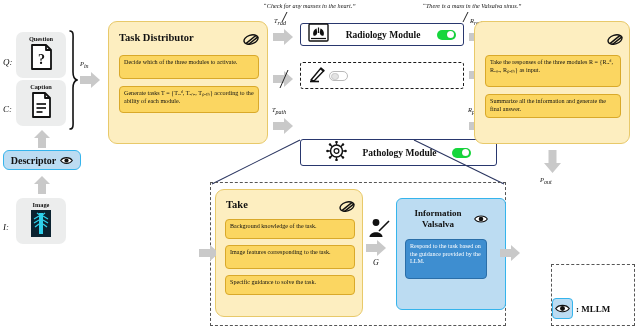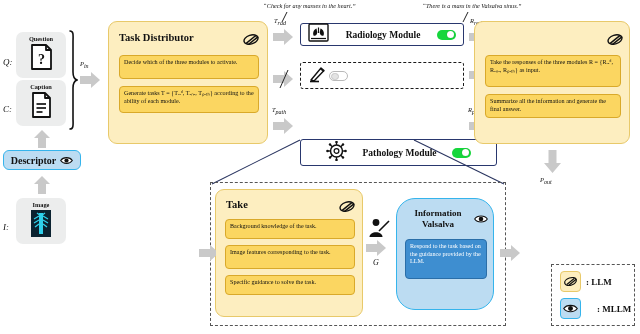--- a/index.html
+++ b/index.html
@@ -337,52 +337,42 @@
     <line x1="11" y1="13" x2="21" y2="3" stroke="#111" stroke-width="1.6"></line>
   </svg>
 </div>
 <div class="abs arrow" style="left:366px;top:240px;">
   <svg width="24" height="17">
       <use href="#fatarrow"></use>
     </svg>
 </div>
 <div class="abs lbl" style="left:373px;top:258px;font-size:8px;">G</div>
 
-<div class="abs blue-box" style="left:396px;top:198px;width:98px;height:112px;border-radius:19px;">
+<div class="abs blue-box" style="left:396px;top:198px;width:110px;height:112px;">
   <div class="abs" style="left:8px;top:9px;width:66px;text-align:center;font-weight:bold;font-size:9px;line-height:11px;font-family:'Liberation Serif',serif;">
     <span>Information</span><br>
     <span>Valsalva</span>
   </div>
   <span class="abs" style="left:77px;top:11px;">
     <svg width="14" height="10" viewBox="0 0 14 10">
       <path d="M0.7,5 C3.3,1 10.7,1 13.3,5 C10.7,9 3.3,9 0.7,5 Z" fill="#fff" stroke="#111" stroke-width="1.1"></path>
       <circle cx="7" cy="5" r="2.3" fill="#111"></circle>
     </svg>
   </span>
   <div class="chip-blue abs" style="left:8px;top:40px;width:82px;height:40px;">Respond to the task based on the guidance provided by the LLM.</div>
 </div>
 
 <div class="abs arrow" style="left:500px;top:245px;">
   <svg width="21" height="17">
       <use href="#fatarrow"></use>
     </svg>
 </div>
 
 <div class="abs dashed-box" style="left:551px;top:264px;width:84px;height:62px;">
-  <div class="abs" style="left:8px;top:6px;display:flex;align-items:center;gap:5px;">
-    <span class="llm-badge" style="width:21px;height:21px;display:flex;align-items:center;justify-content:center;">
-      <svg width="15" height="11" viewBox="0 0 18 13">
-        <ellipse cx="9" cy="6.5" rx="7.2" ry="4.4" fill="none" stroke="#111" stroke-width="1.5" transform="rotate(-18 9 6.5)"></ellipse>
-        <line x1="4.2" y1="10.4" x2="13.8" y2="2.6" stroke="#111" stroke-width="1.5"></line>
-        <line x1="6.6" y1="11.4" x2="16.2" y2="3.6" stroke="#111" stroke-width="1.5"></line>
-      </svg>
-    </span>
-    <span style="font-size:9px;font-weight:bold;font-family:'Liberation Serif',serif;">: LLM</span>
-  </div>
-  <div class="abs" style="left:8px;top:33px;display:flex;align-items:center;gap:16px;">
+  <div class="abs" style="left:0;top:33px;display:flex;align-items:center;gap:3px;">
     <span class="mllm-badge" style="width:21px;height:21px;display:flex;align-items:center;justify-content:center;">
       <svg width="15" height="11" viewBox="0 0 14 10">
         <path d="M0.7,5 C3.3,1 10.7,1 13.3,5 C10.7,9 3.3,9 0.7,5 Z" fill="#fff" stroke="#111" stroke-width="1.1"></path>
         <circle cx="7" cy="5" r="2.3" fill="#111"></circle>
       </svg>
     </span>
     <span style="font-size:9px;font-weight:bold;font-family:'Liberation Serif',serif;">: MLLM</span>
   </div>
 </div>
 

